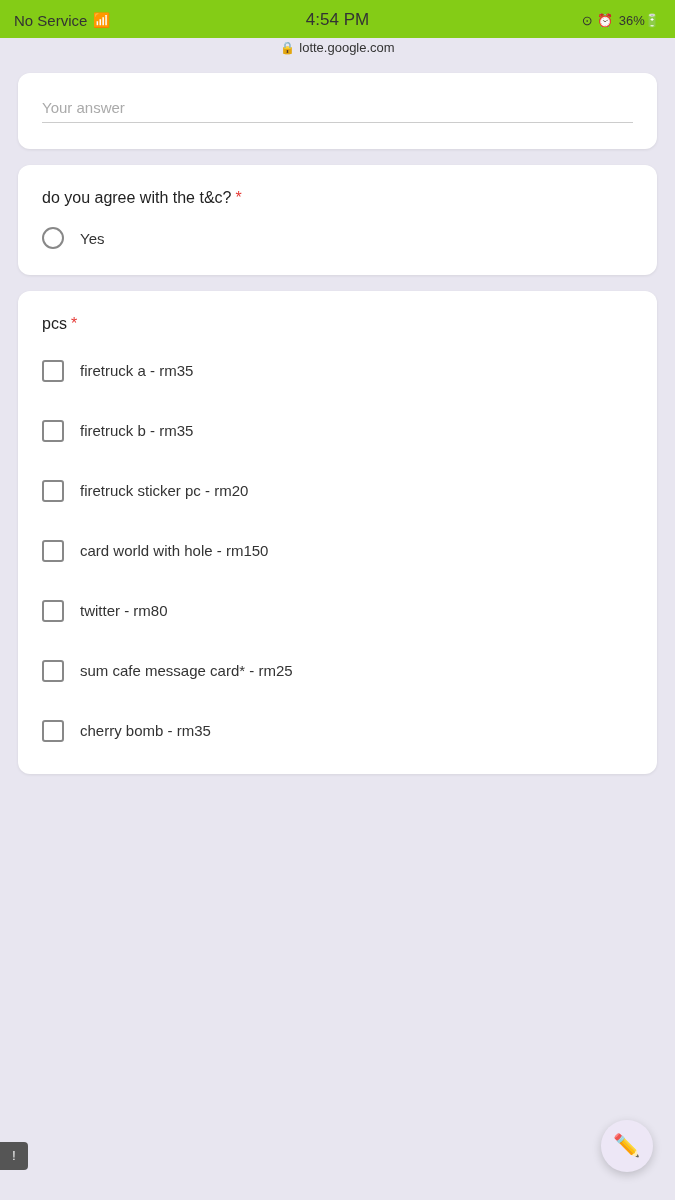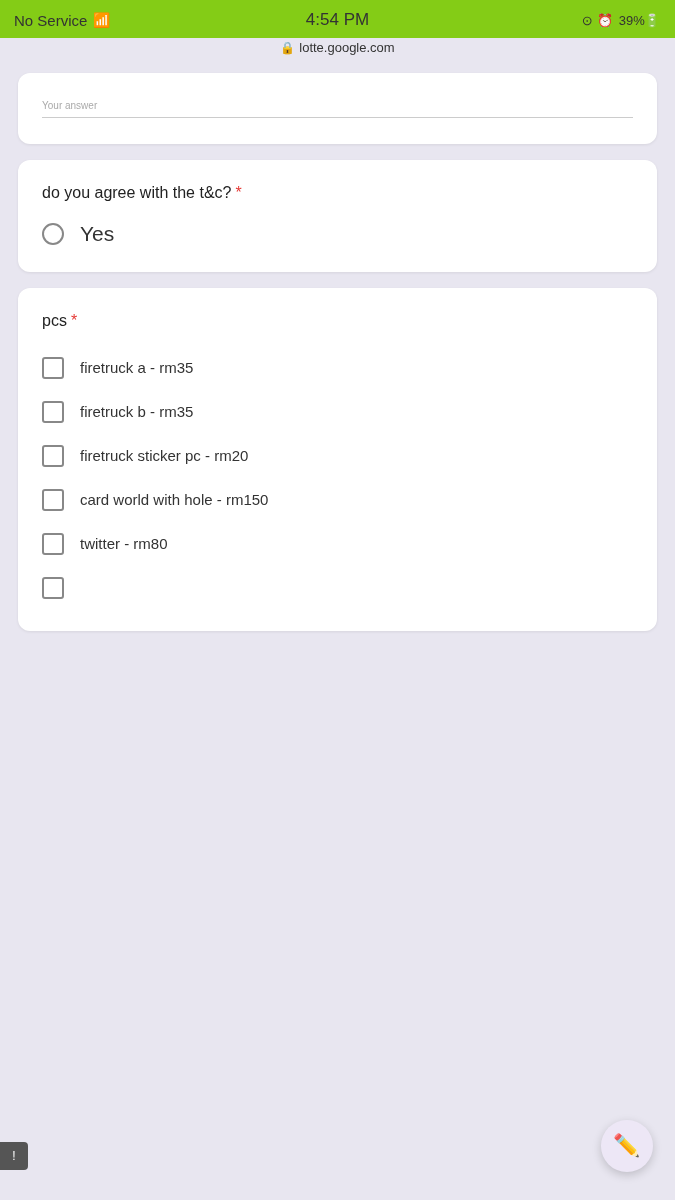--- a/index.html
+++ b/index.html
@@ -92,21 +92,21 @@
       color: #e53935;
       margin-left: 4px;
     }
 
     
     .text-input {
       width: 100%;
       border: none;
       border-bottom: 1px solid #ccc;
       outline: none;
-      font-size: 10px;
+      font-size: 15px;
       color: #999;
       padding: 4px 0 6px 0;
       background: transparent;
       font-family: inherit;
     }
     .text-input::placeholder {
       color: #aaa;
     }
 
     
@@ -118,21 +118,21 @@
     }
     .radio-circle {
       width: 22px;
       height: 22px;
       border-radius: 50%;
       border: 2px solid #888;
       flex-shrink: 0;
       background: #fff;
     }
     .option-label {
-      font-size: 21px;
+      font-size: 15px;
       color: #333;
     }
 
     
     .checkbox-option {
       display: flex;
       align-items: center;
       gap: 16px;
       cursor: pointer;
       padding: 6px 0;
@@ -146,21 +146,21 @@
       background: #fff;
     }
     .checkbox-label {
       font-size: 15px;
       color: #333;
     }
 
     .checkboxes-list {
       display: flex;
       flex-direction: column;
-      gap: 10px;
+      gap: 26px;
     }
 
     
     .fab {
       position: fixed;
       bottom: 28px;
       right: 22px;
       width: 52px;
       height: 52px;
       border-radius: 50%;
@@ -205,21 +205,21 @@
 <div class="status-bar">
   <div class="status-left">
     <span>No Service</span>
     <span class="wifi-icon">📶</span>
   </div>
   <div class="status-center">4:54 PM</div>
   <div class="status-right">
     <span>⊙</span>
     <span>⏰</span>
     <span class="battery">
-      <span>39%</span>
+      <span>36%</span>
       <span>🔋</span>
     </span>
   </div>
 </div>
 
 <div class="url-bar">
   <span class="lock-icon">🔒</span>
   <span>lotte.google.com</span>
 </div>
 
@@ -266,22 +266,27 @@
       </div>
 
 
       <div class="checkbox-option">
         <div class="checkbox-box"></div>
         <span class="checkbox-label">twitter - rm80</span>
       </div>
 
       <div class="checkbox-option">
         <div class="checkbox-box"></div>
-      </div>
-
+        <span class="checkbox-label">sum cafe message card* - rm25</span>
+      </div>
+
+      <div class="checkbox-option">
+        <div class="checkbox-box"></div>
+        <span class="checkbox-label">cherry bomb - rm35</span>
+      </div>
 
 
     </div>
   </div>
 
 </div>
 
 <button class="fab">
   <span class="fab-icon">✏️</span>
 </button>

